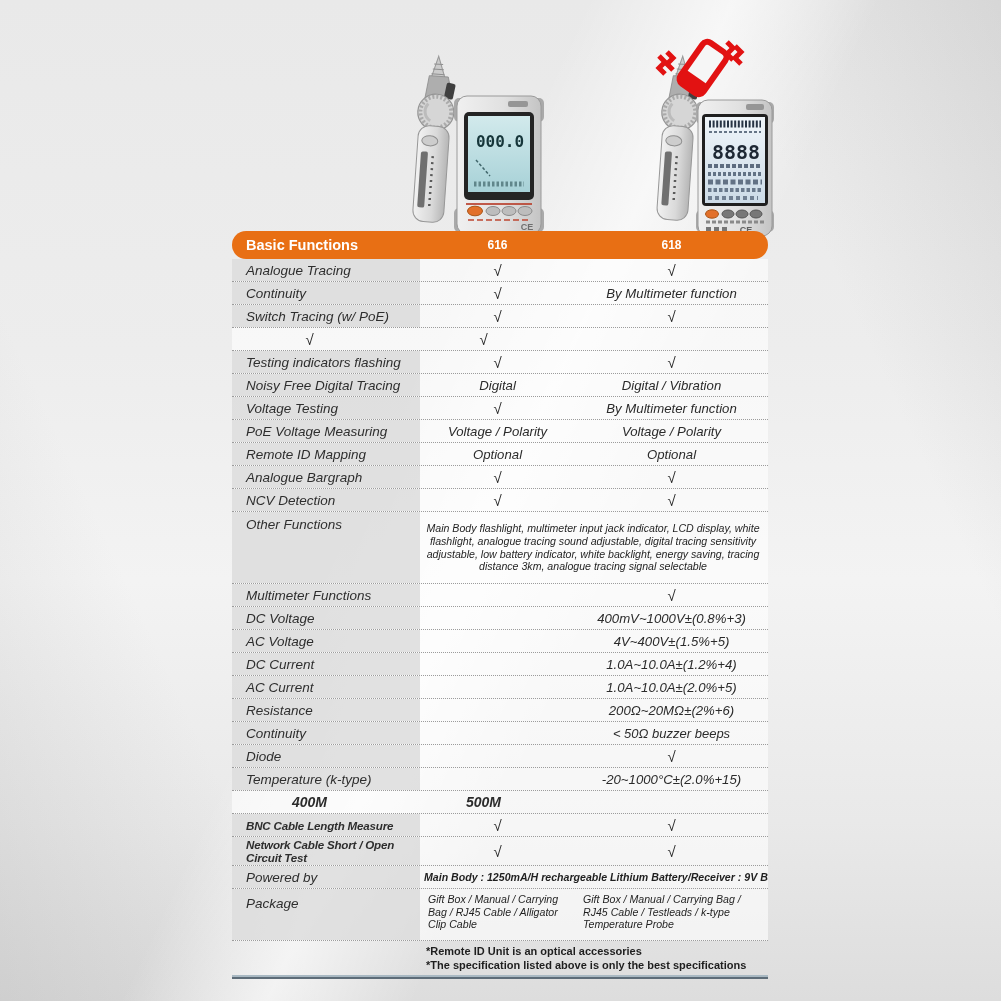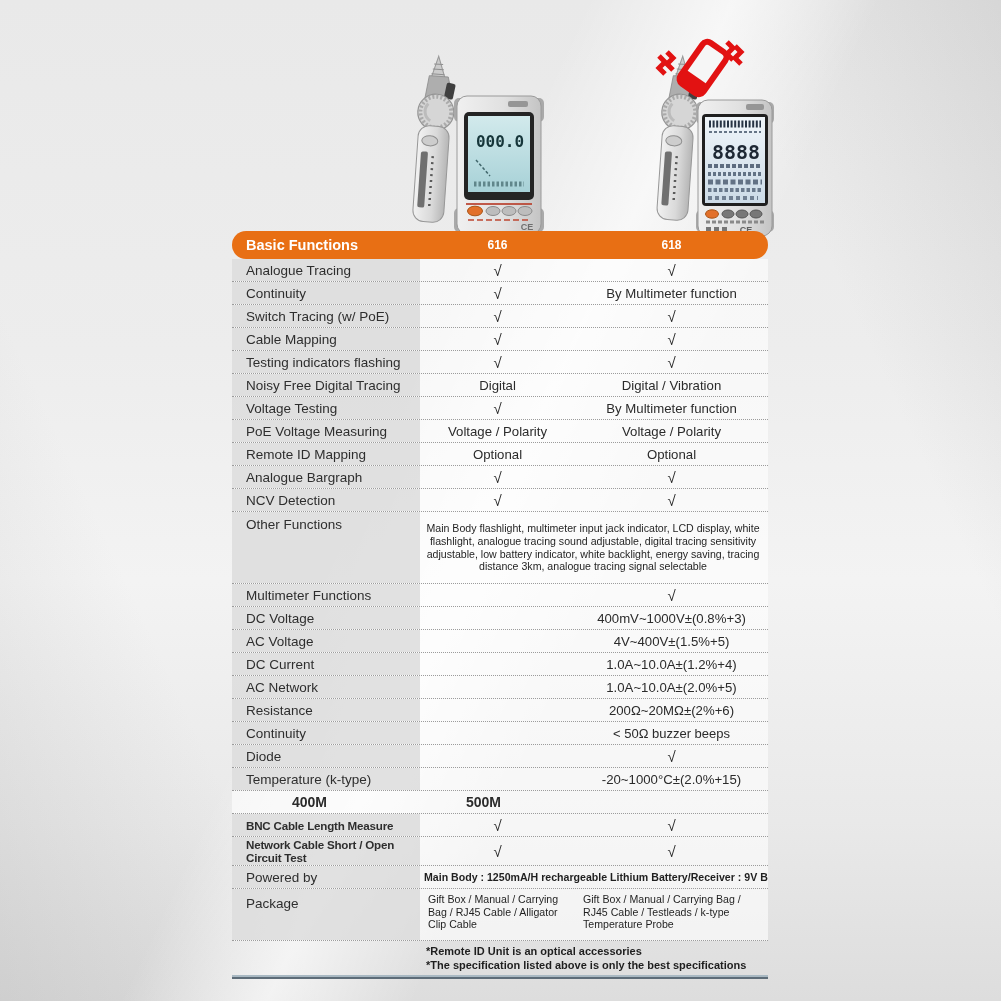--- a/index.html
+++ b/index.html
@@ -15,21 +15,21 @@
   .devices{position:absolute; left:0; top:16px; width:1001px; height:230px;}
   .dev-svg{position:absolute;}
   
   .ctable{position:absolute; left:232px; top:231px; width:536px;}
   .t-header{display:flex; align-items:center; height:28px; color:#ffffff; font-weight:bold;}
   .th-label{width:188px; box-sizing:border-box; padding-left:14px; font-size:14.5px;}
   .th-col{text-align:center; font-size:12px;}
   .c616{width:155px;} .c618{width:193px;}
   .t-row{
     display:flex; align-items:center; min-height:23px; box-sizing:border-box;
-    border-bottom:1px dotted #9c9c9c; background:rgba(255,255,255,.60);
+    border-bottom:1px dotted #9c9c9c; background:rgba(255,255,255,.60);font-style:italic;
   }
   .t-label{
     width:188px; align-self:stretch; box-sizing:border-box;
     display:flex; align-items:center; padding:1px 4px 1px 14px;
     background:rgba(208,208,208,.62); font-size:13.5px; color:#2e2e2e;
   }
   .t-val{box-sizing:border-box; text-align:center; font-size:13.2px; color:#2b2b2b; line-height:15px;}
   .t-val.check{font-size:15px; font-weight:400;}
   .t-span{flex:1; box-sizing:border-box; text-align:center;}
   .type-span-center{min-height:72px;}
@@ -201,21 +201,20 @@
           <div class="t-label">Continuity</div>
           <div class="t-val c616 check">√</div>
           <div class="t-val c618">By Multimeter function</div>
         </div>
         <div class="t-row">
           <div class="t-label">Switch Tracing (w/ PoE)</div>
           <div class="t-val c616 check">√</div>
           <div class="t-val c618 check">√</div>
         </div>
         <div class="t-row">
-          <div class="t-label">Cable Mapping</div>
           <div class="t-val c616 check">√</div>
           <div class="t-val c618 check">√</div>
         </div>
         <div class="t-row">
           <div class="t-label">Testing indicators flashing</div>
           <div class="t-val c616 check">√</div>
           <div class="t-val c618 check">√</div>
         </div>
         <div class="t-row">
           <div class="t-label">Noisy Free Digital Tracing</div>
@@ -265,21 +264,21 @@
           <div class="t-label">AC Voltage</div>
           <div class="t-val c616"></div>
           <div class="t-val c618">4V~400V±(1.5%+5)</div>
         </div>
         <div class="t-row">
           <div class="t-label">DC Current</div>
           <div class="t-val c616"></div>
           <div class="t-val c618">1.0A~10.0A±(1.2%+4)</div>
         </div>
         <div class="t-row">
-          <div class="t-label">AC Network</div>
+          <div class="t-label">AC Current</div>
           <div class="t-val c616"></div>
           <div class="t-val c618">1.0A~10.0A±(2.0%+5)</div>
         </div>
         <div class="t-row">
           <div class="t-label">Resistance</div>
           <div class="t-val c616"></div>
           <div class="t-val c618">200Ω~20MΩ±(2%+6)</div>
         </div>
         <div class="t-row type-buzzer">
           <div class="t-label">Continuity</div>

